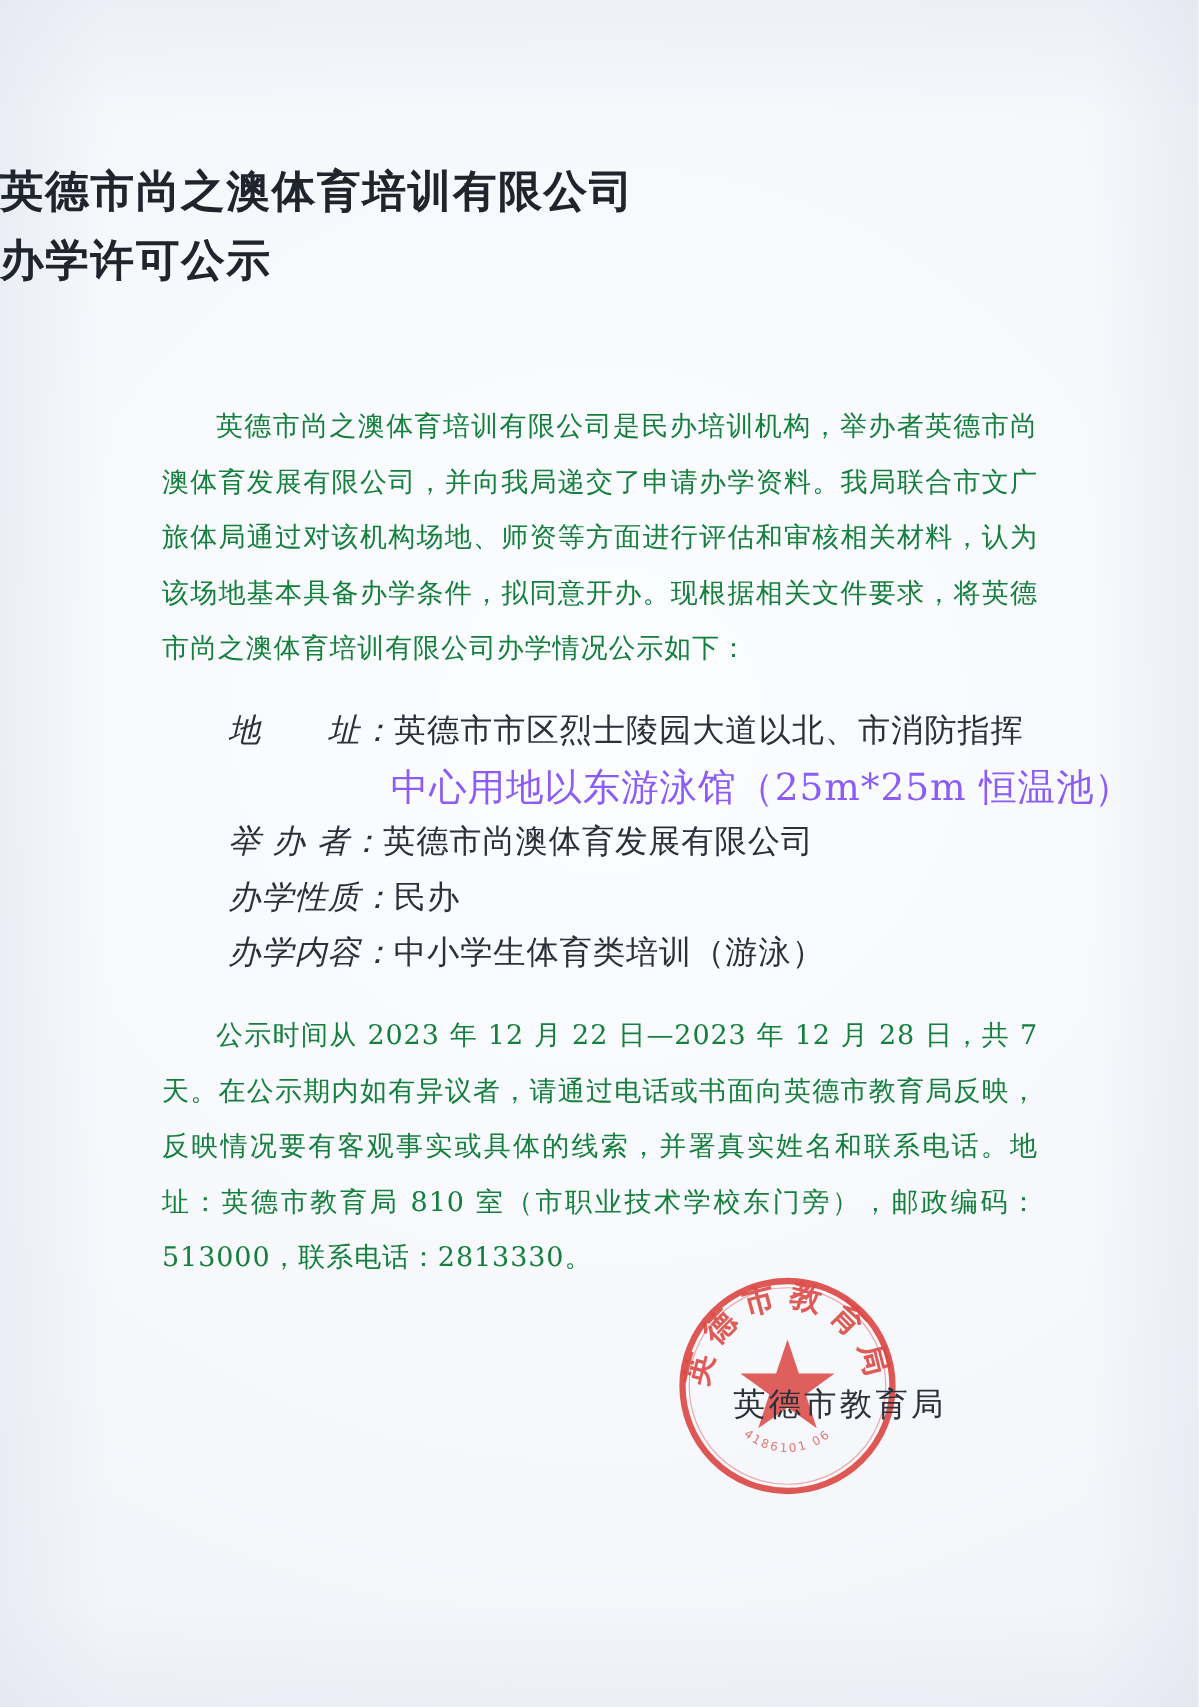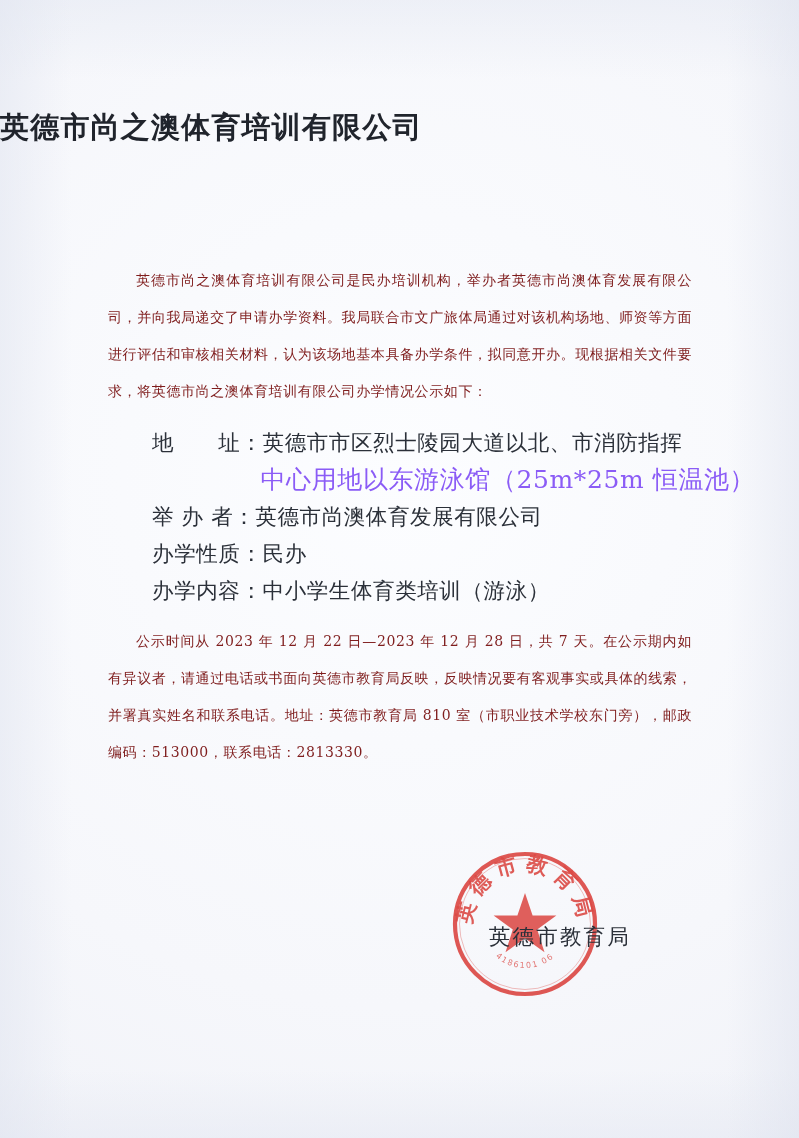--- a/index.html
+++ b/index.html
@@ -56,26 +56,26 @@
   }
 
   
   .body-block {
     position: absolute;
     top: 248px;
     left: 108px;
     width: 584px;
   }
   .para {
-    font-size: 14px;
+    font-size: 18px;
     line-height: 37px;
     letter-spacing: .6px;
     text-align: justify;
     text-justify: inter-character;
-    color: #7f1d1d;
+    color: #15803d;
   }
   .para.indent {
     text-indent: 2em;
   }
   .field-list {
     margin: 0;
     padding: 0;
     list-style: none;
   }
   .field-row {
@@ -89,20 +89,21 @@
   .field-cont {
     font-size: 25px;
     line-height: 37px;
     letter-spacing: .6px;
     padding-left: 6.1em;
     color: #8b5cf6;
     white-space: nowrap;
   }
   .field-label {
     display: inline-block;
+    font-style: italic;
   }
 
   
   .sign-block {
     position: absolute;
     top: 918px;
     right: 168px;
     text-align: left;
     z-index: 3;
   }
@@ -128,20 +129,21 @@
 </style>
 </head>
 <body>
 
 <div class="paper"></div>
 
 <div class="sheet">
 
   <div class="title-block">
     <div class="title-line">英德市尚之澳体育培训有限公司</div>
+    <div class="title-line">办学许可公示</div>
   </div>
 
   <div class="body-block">
 
     <p class="para indent">英德市尚之澳体育培训有限公司是民办培训机构，举办者英德市尚澳体育发展有限公司，并向我局递交了申请办学资料。我局联合市文广旅体局通过对该机构场地、师资等方面进行评估和审核相关材料，认为该场地基本具备办学条件，拟同意开办。现根据相关文件要求，将英德市尚之澳体育培训有限公司办学情况公示如下：</p>
 
     <ul class="field-list">
       <li>
         <div class="field-row">
           <span class="field-label">地　　址：</span><span class="field-value">英德市市区烈士陵园大道以北、市消防指挥</span>

